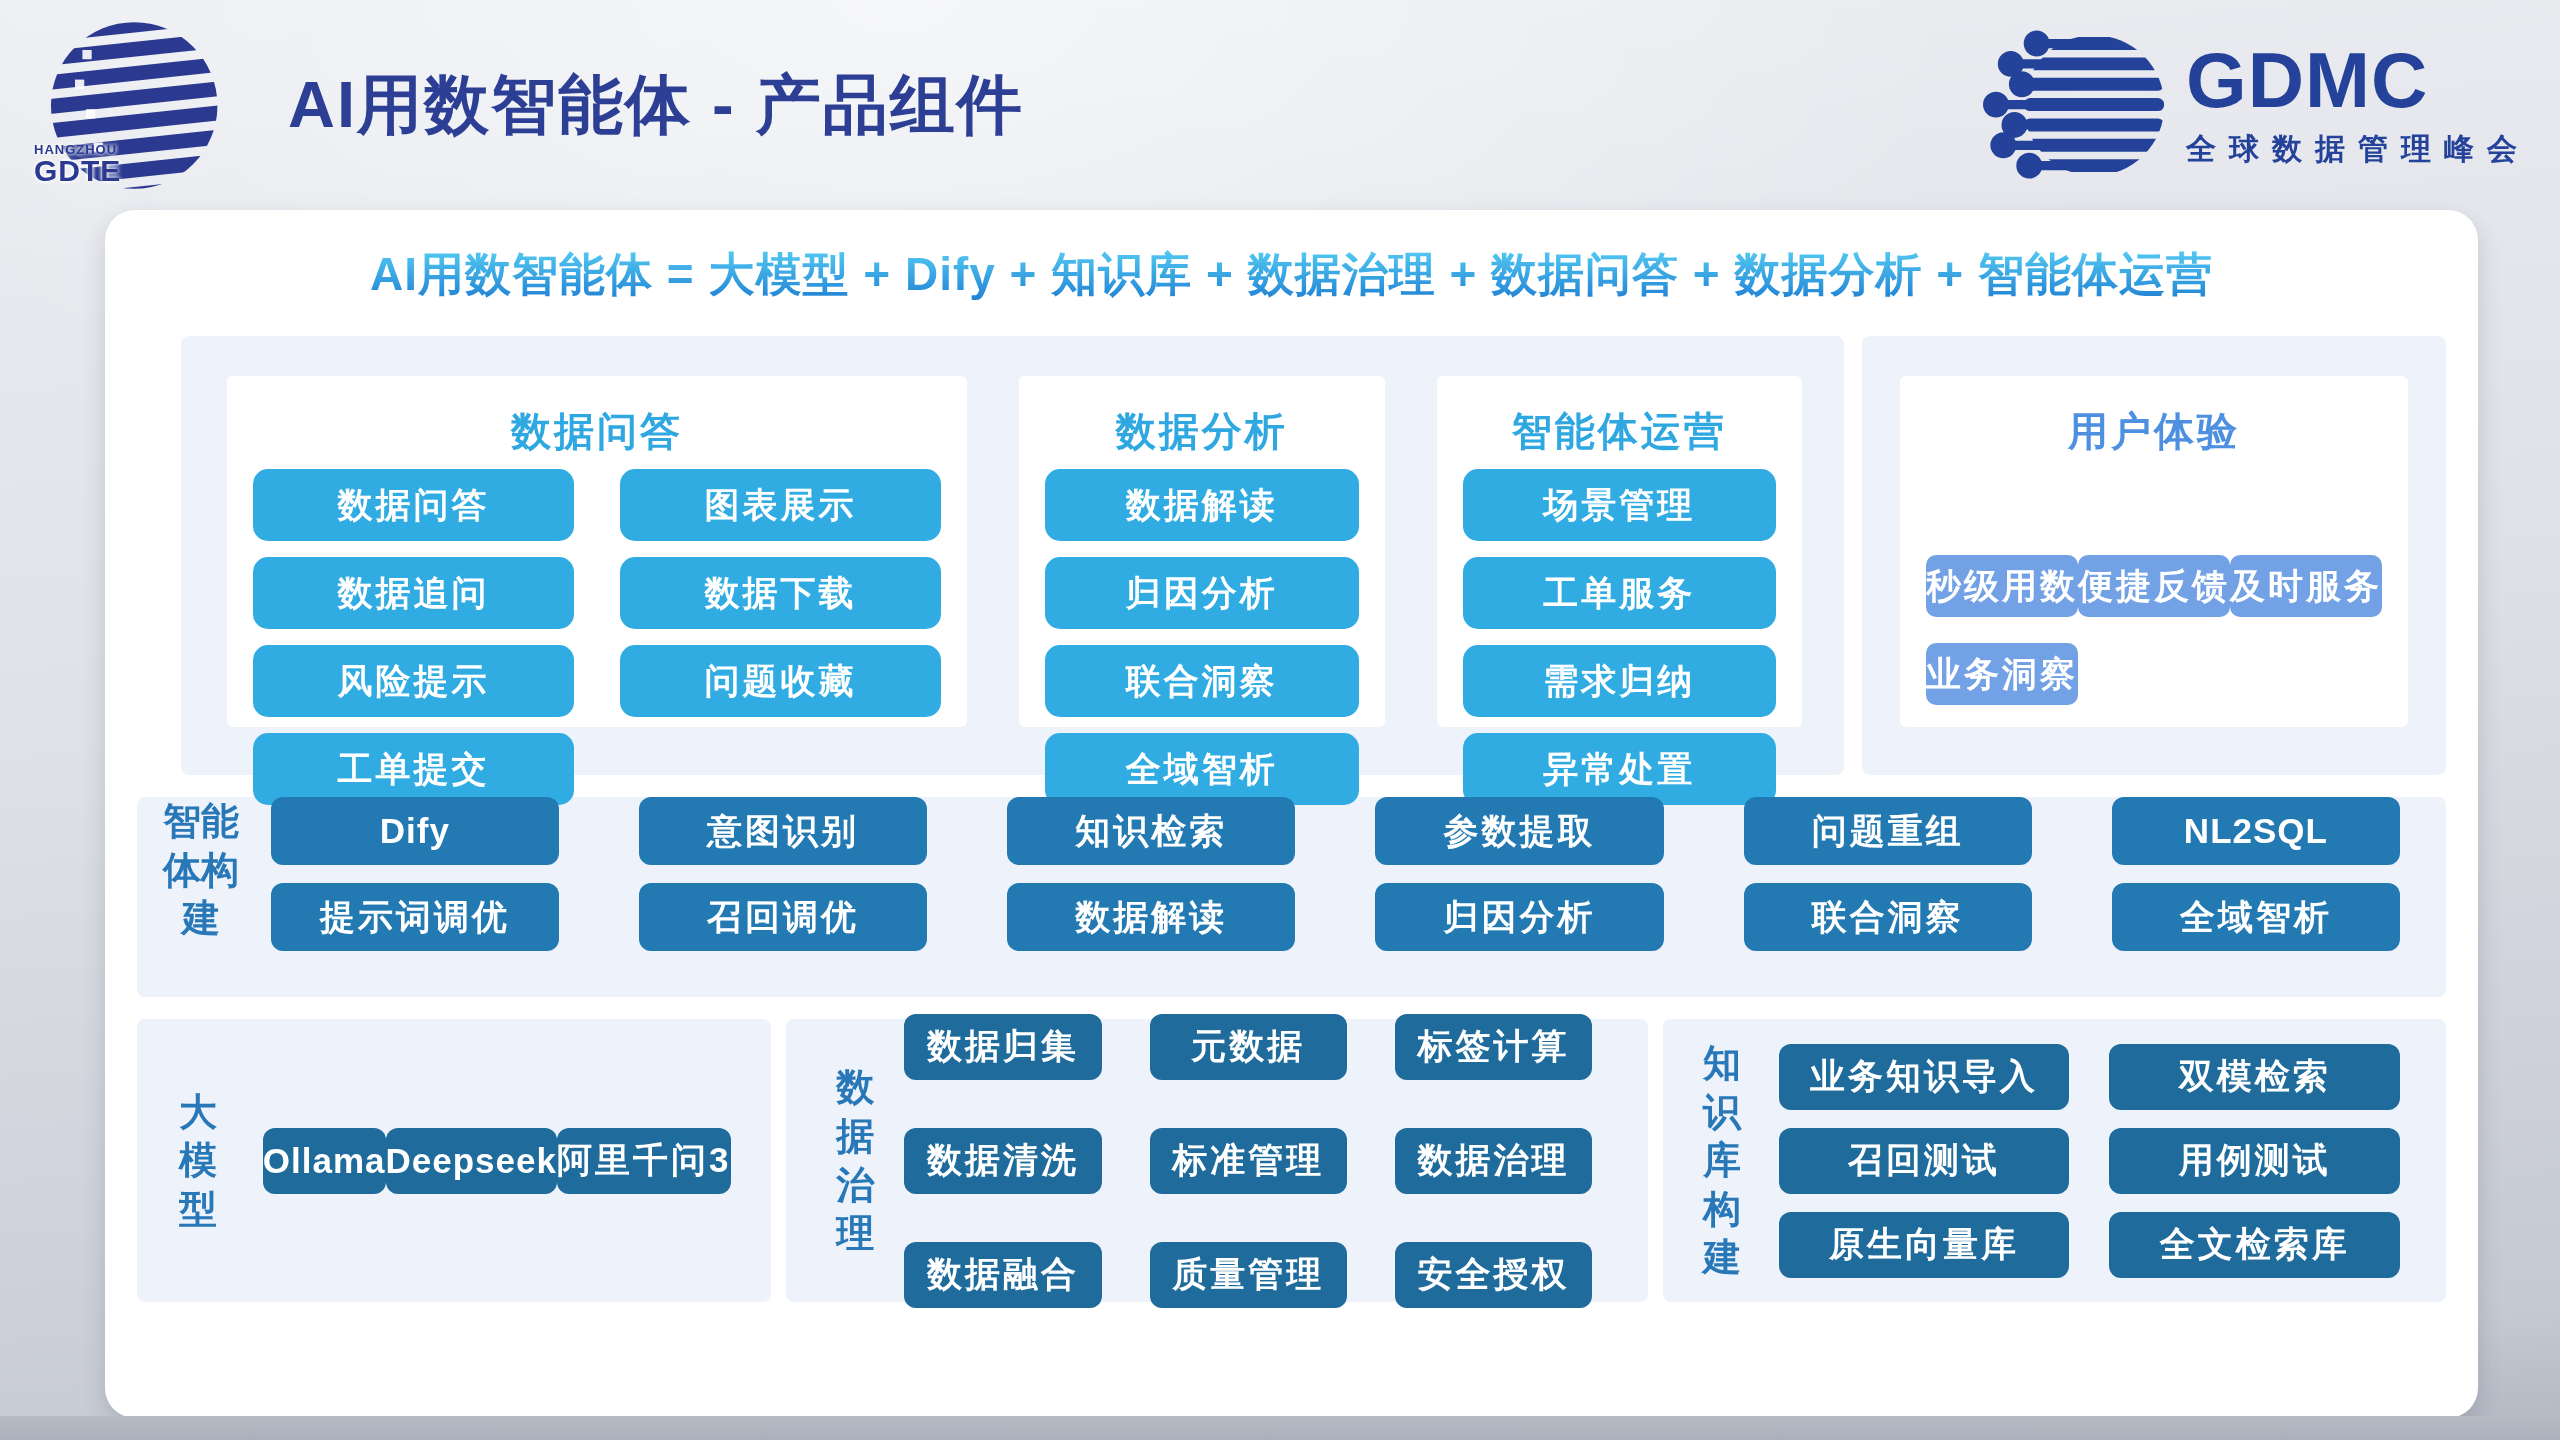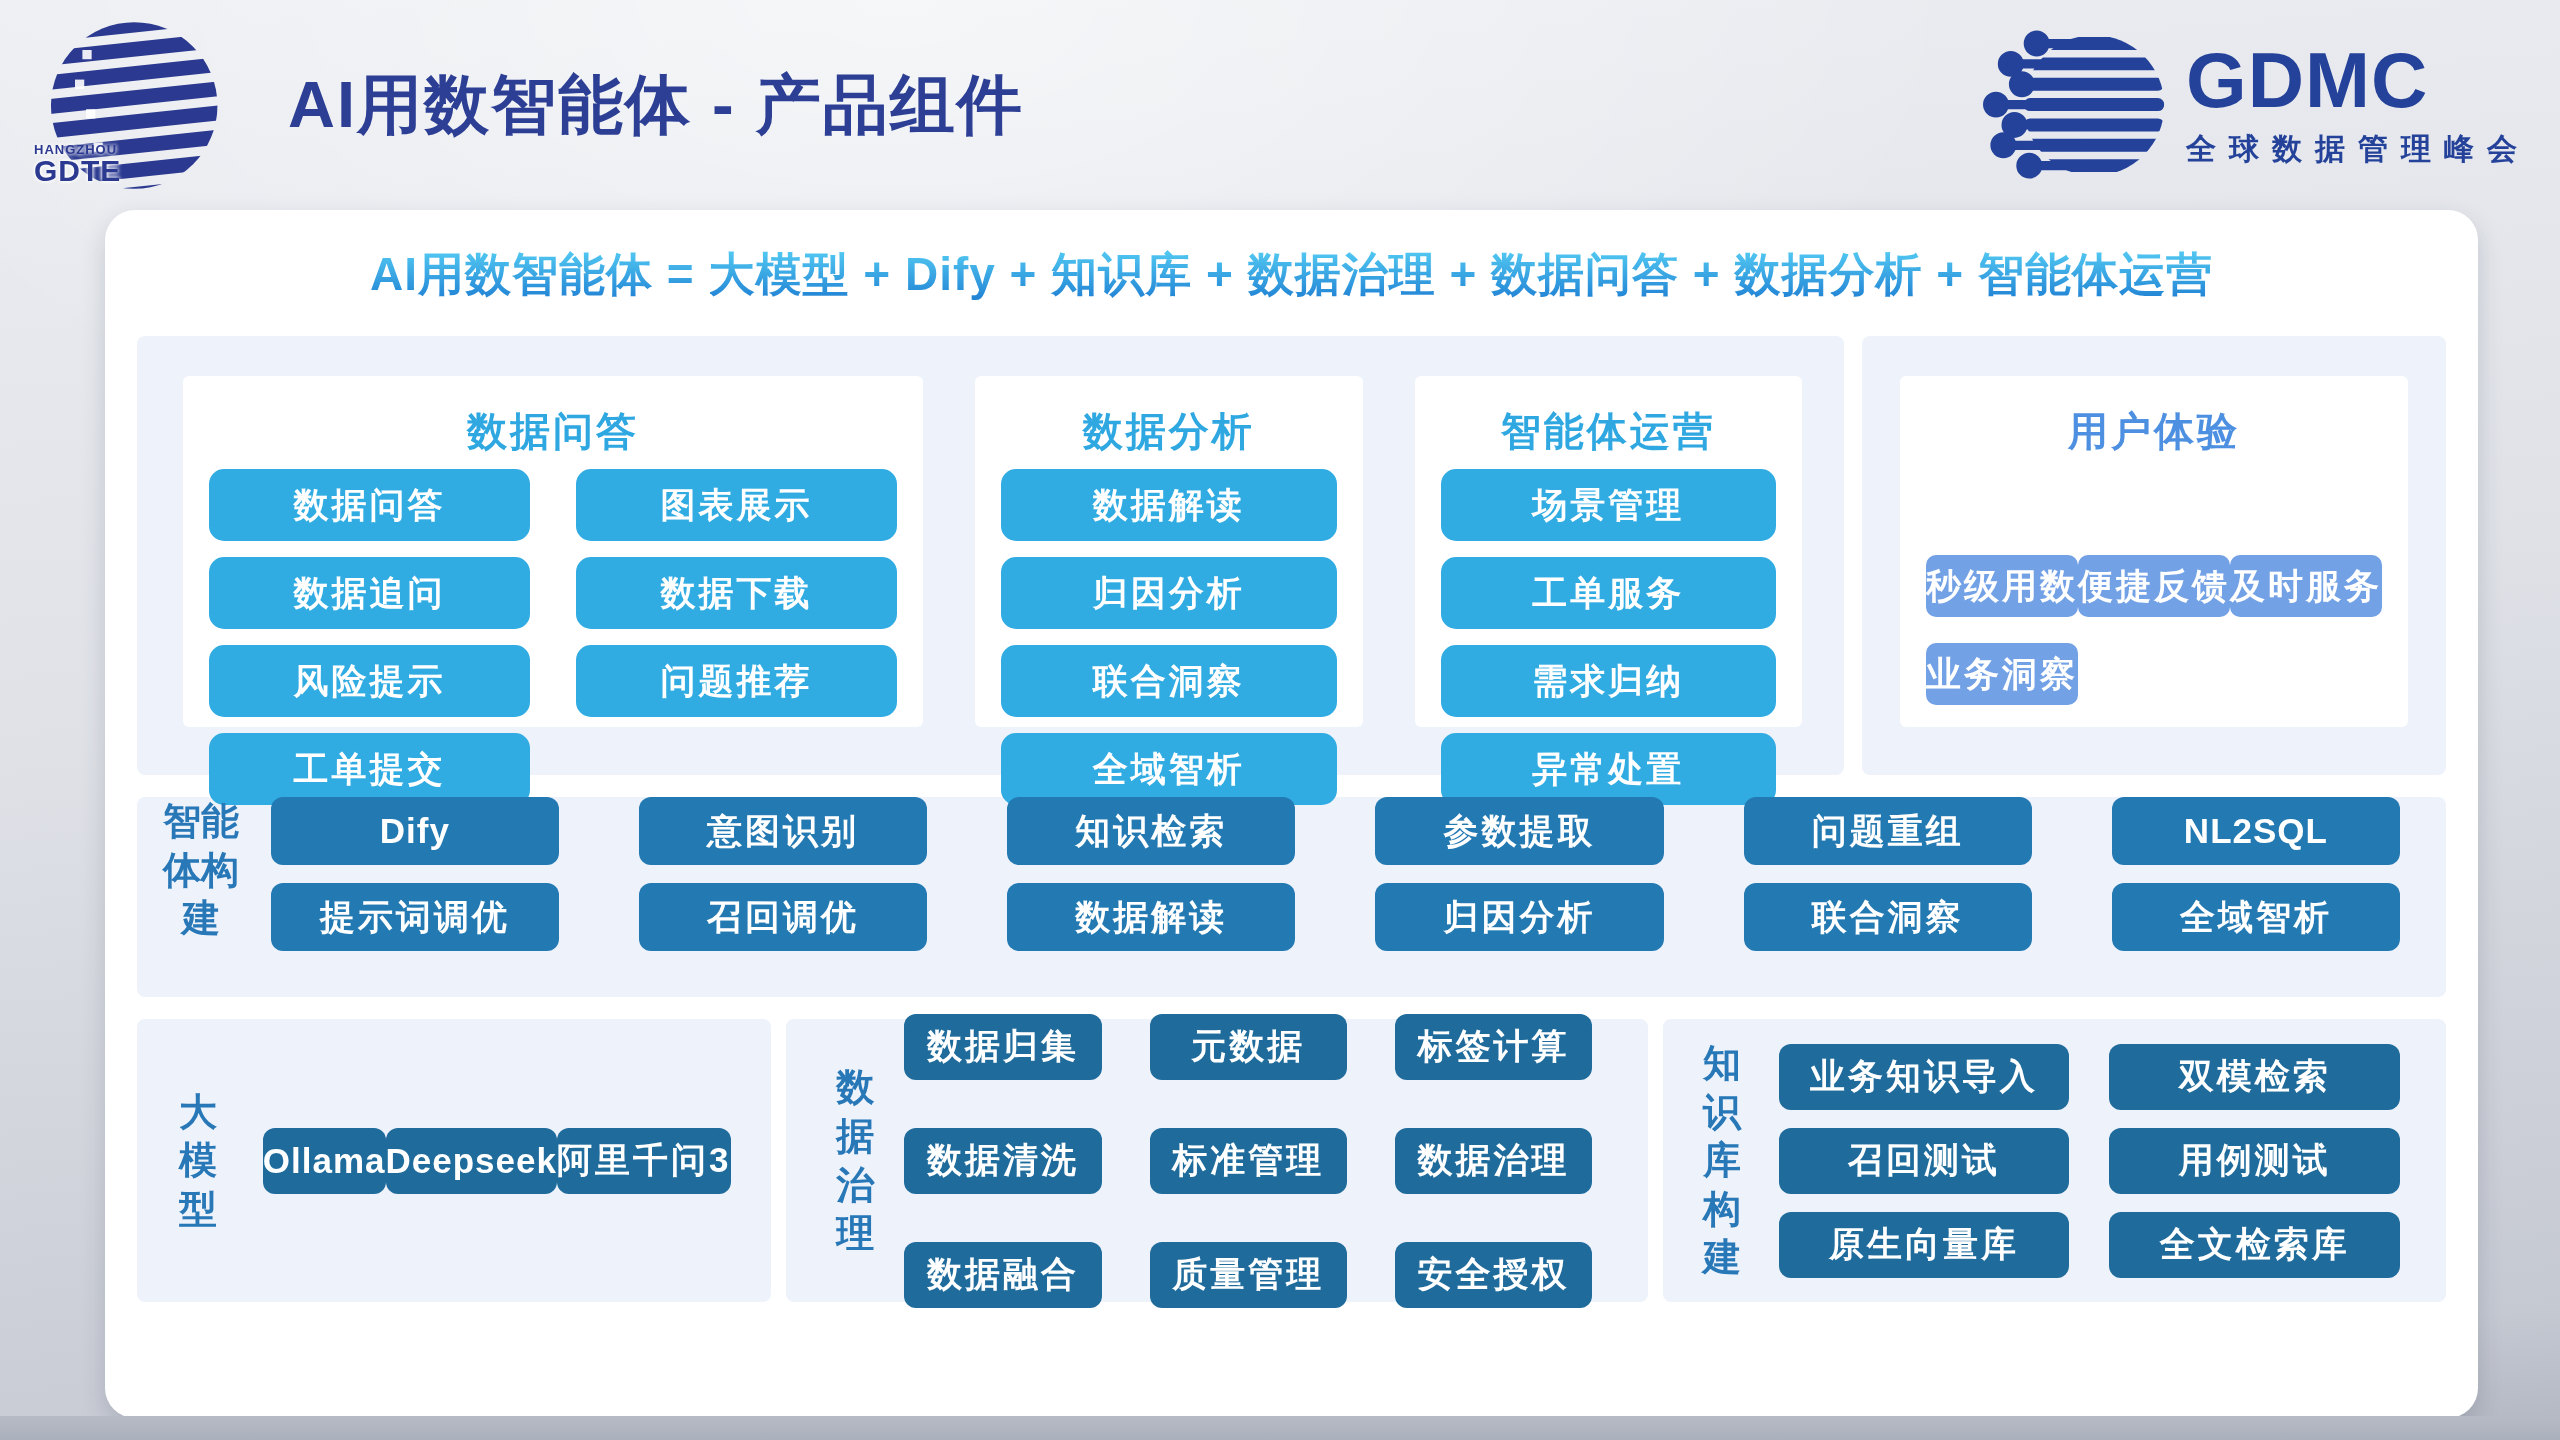--- a/index.html
+++ b/index.html
@@ -40,21 +40,21 @@
   .formula {
     text-align:center; font-size:46px; font-weight:900; letter-spacing:1px;
     background:linear-gradient(180deg,#52C9F2 10%, #1E7ED2 95%);
     -webkit-background-clip:text; background-clip:text; color:transparent;
     margin-top:8px;
   }
 
   .panel { background:#EDF2FB; border-radius:8px; }
 
   
-  .top-region { display:flex; gap:18px; margin-top:30px; height:439px; }
+  .top-region { display:flex; gap:18px; margin-top:30px; height:439px;margin-left:44px; }
   .top-left { flex:1 1 auto; display:flex; gap:52px; padding:40px 42px 48px 46px; }
   .subcard { background:#fff; border-radius:6px; padding:22px 26px; display:flex; flex-direction:column; }
   .subcard.qa { flex:0 0 740px; }
   .subcard.slim { flex:1 1 0; }
   .sec-title { text-align:center; font-size:40px; font-weight:900; color:#2FA8E1; letter-spacing:3px; margin:6px 0 10px 0; }
   .sec-title.ux { color:#4D8FE0; }
   .chips-2col { flex:1; display:grid; grid-template-columns:1fr 1fr; column-gap:46px; row-gap:16px; align-content:end; }
   .chips-1col { flex:1; display:grid; grid-template-columns:1fr; row-gap:16px; align-content:end; }
   .top-right { flex:0 0 458px; padding:40px 38px 48px 38px; display:flex; }
   .subcard.ux-card { flex:1; }
@@ -174,21 +174,21 @@
       <div class="panel top-left">
 
         <div class="subcard qa">
           <div class="sec-title">数据问答</div>
           <div class="chips-2col">
             <div class="chip cyan">数据问答</div>
             <div class="chip cyan">图表展示</div>
             <div class="chip cyan">数据追问</div>
             <div class="chip cyan">数据下载</div>
             <div class="chip cyan">风险提示</div>
-            <div class="chip cyan">问题推荐</div>
+            <div class="chip cyan">问题收藏</div>
             <div class="chip cyan">工单提交</div>
           </div>
         </div>
 
         <div class="subcard slim">
           <div class="sec-title">数据分析</div>
           <div class="chips-1col">
             <div class="chip cyan">数据解读</div>
             <div class="chip cyan">归因分析</div>
             <div class="chip cyan">联合洞察</div>

